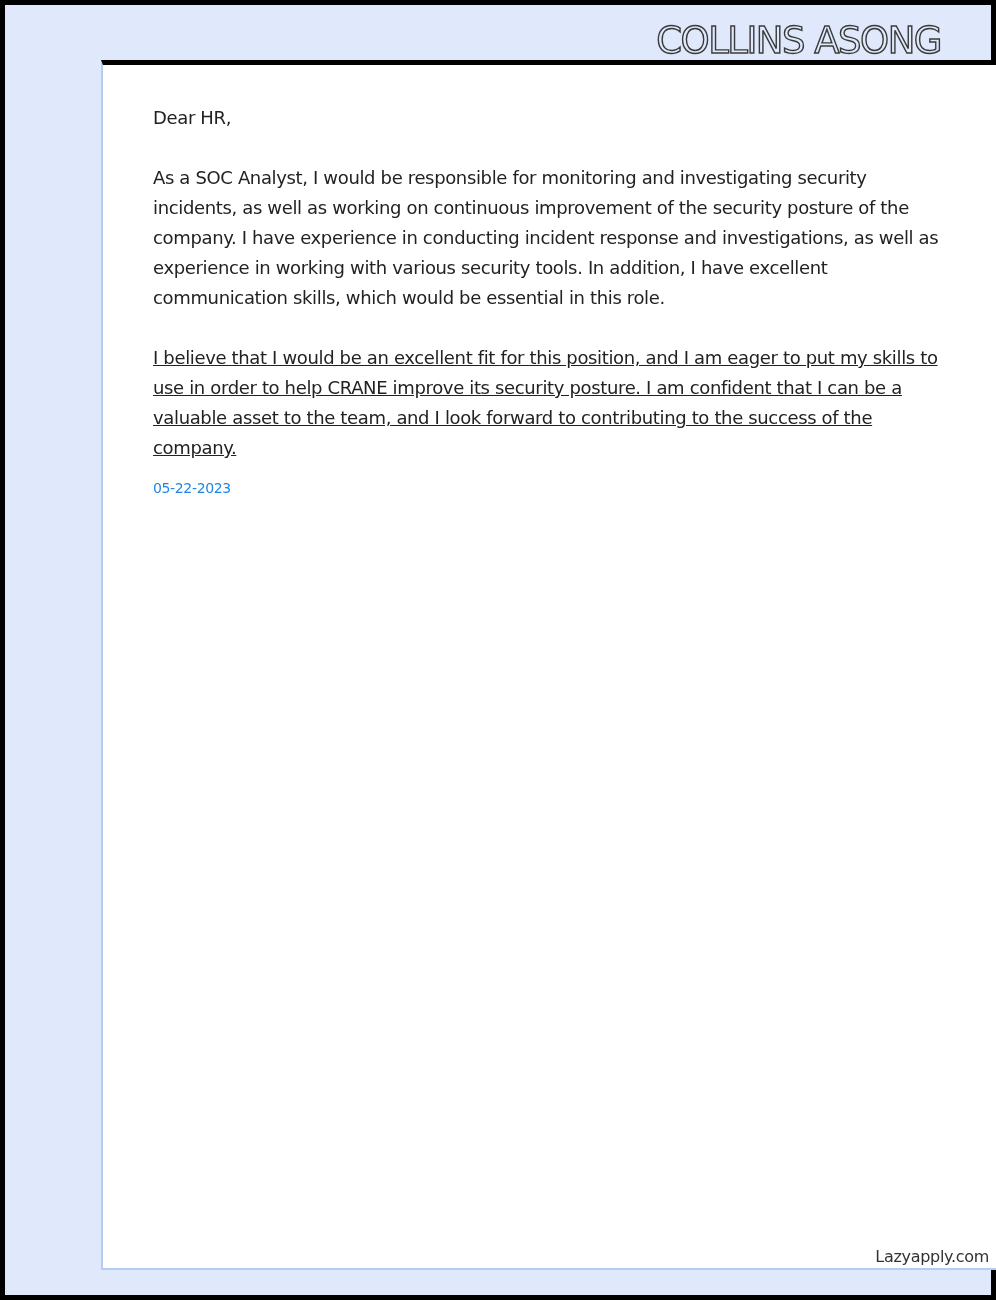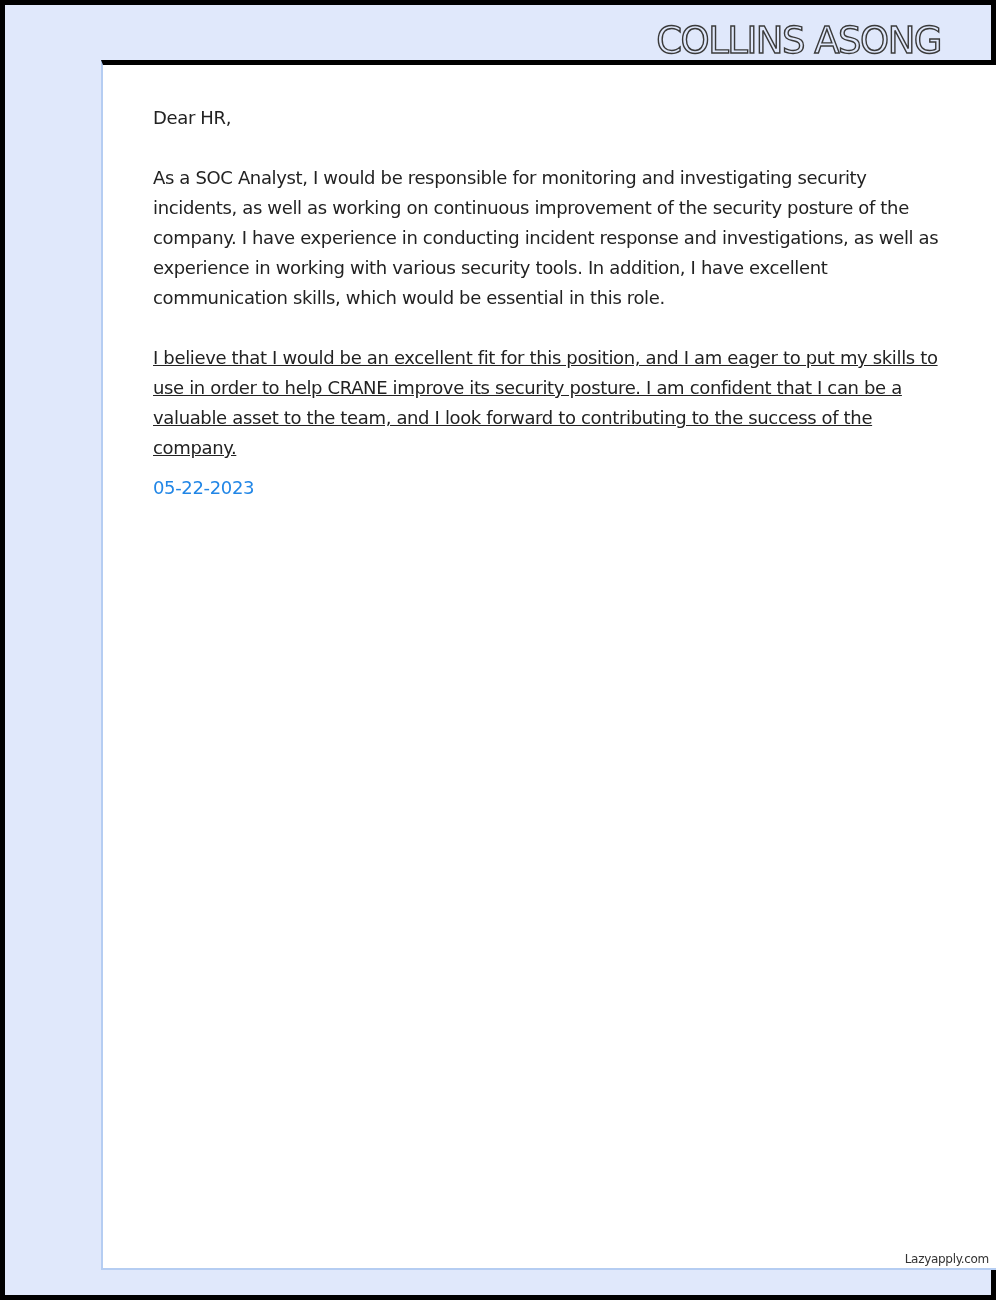--- a/index.html
+++ b/index.html
@@ -61,29 +61,29 @@
     }
     .letter p {
       margin: 0 0 30px 0;
     }
     .letter p.last {
       margin-bottom: 10px;
       text-decoration: underline;
     }
     .date {
       color: #2186e6;
-      font-size: 18px;
+      font-size: 14px;
       line-height: 30px;
     }
     .watermark {
       position: absolute;
       right: 10px;
       bottom: 2px;
       font-family: "DejaVu Sans", sans-serif;
-      font-size: 12px;
+      font-size: 16px;
       color: #333333;
       letter-spacing: -0.3px;
     }
   </style>
 </head>
 <body>
 
 <div class="frame">
   <div class="header-name">COLLINS ASONG</div>
 

